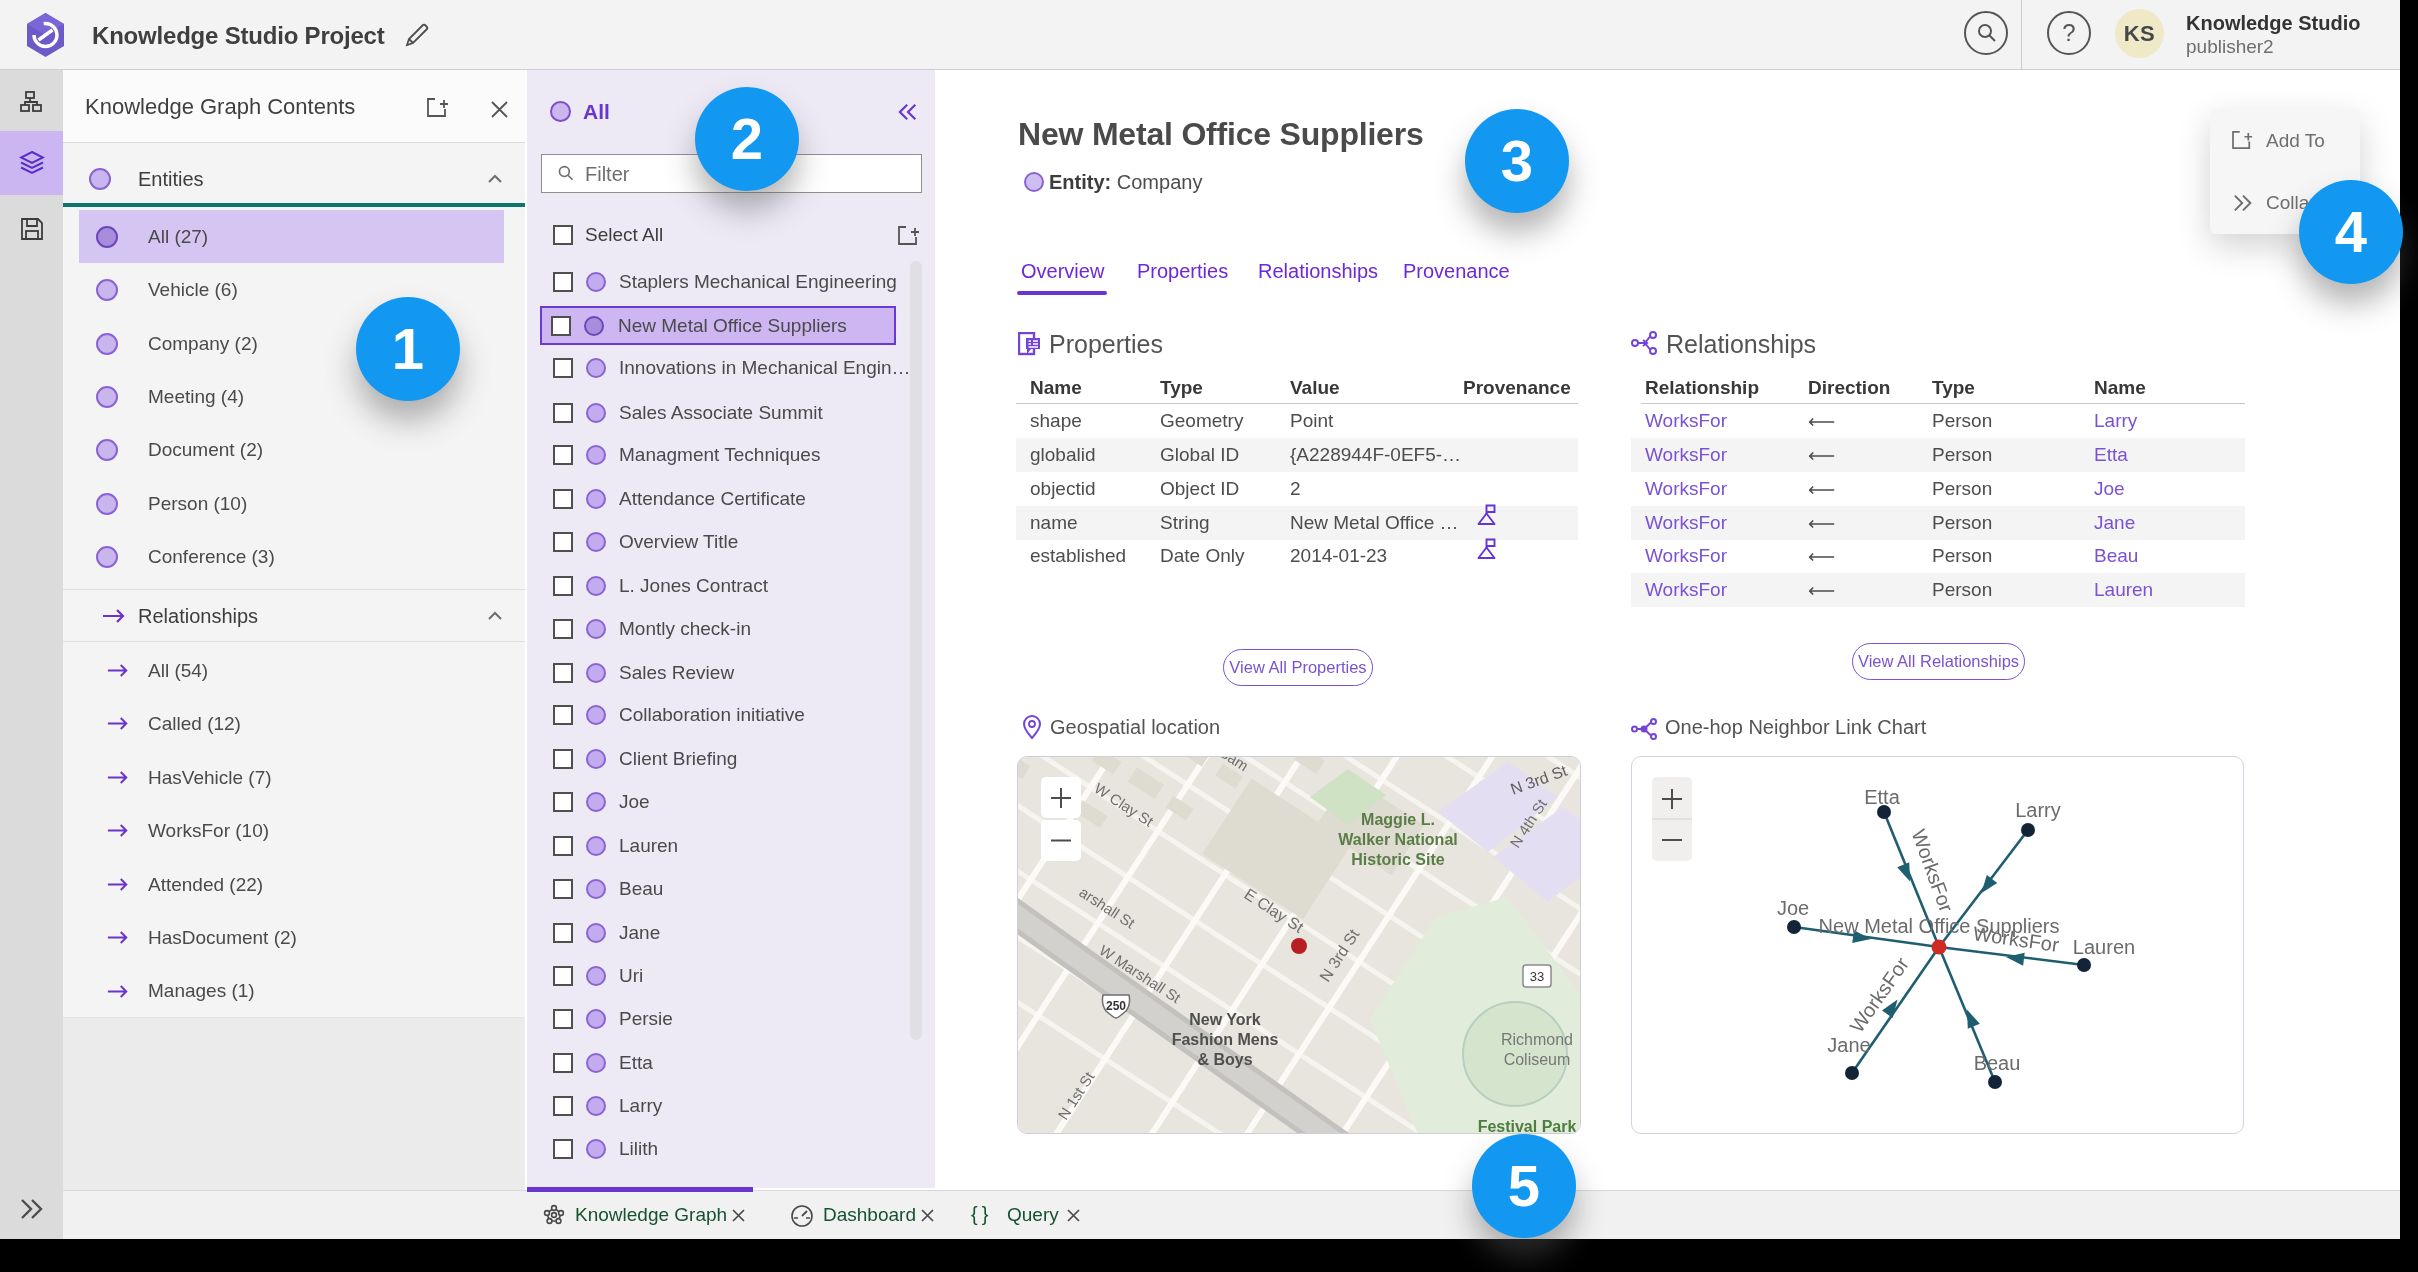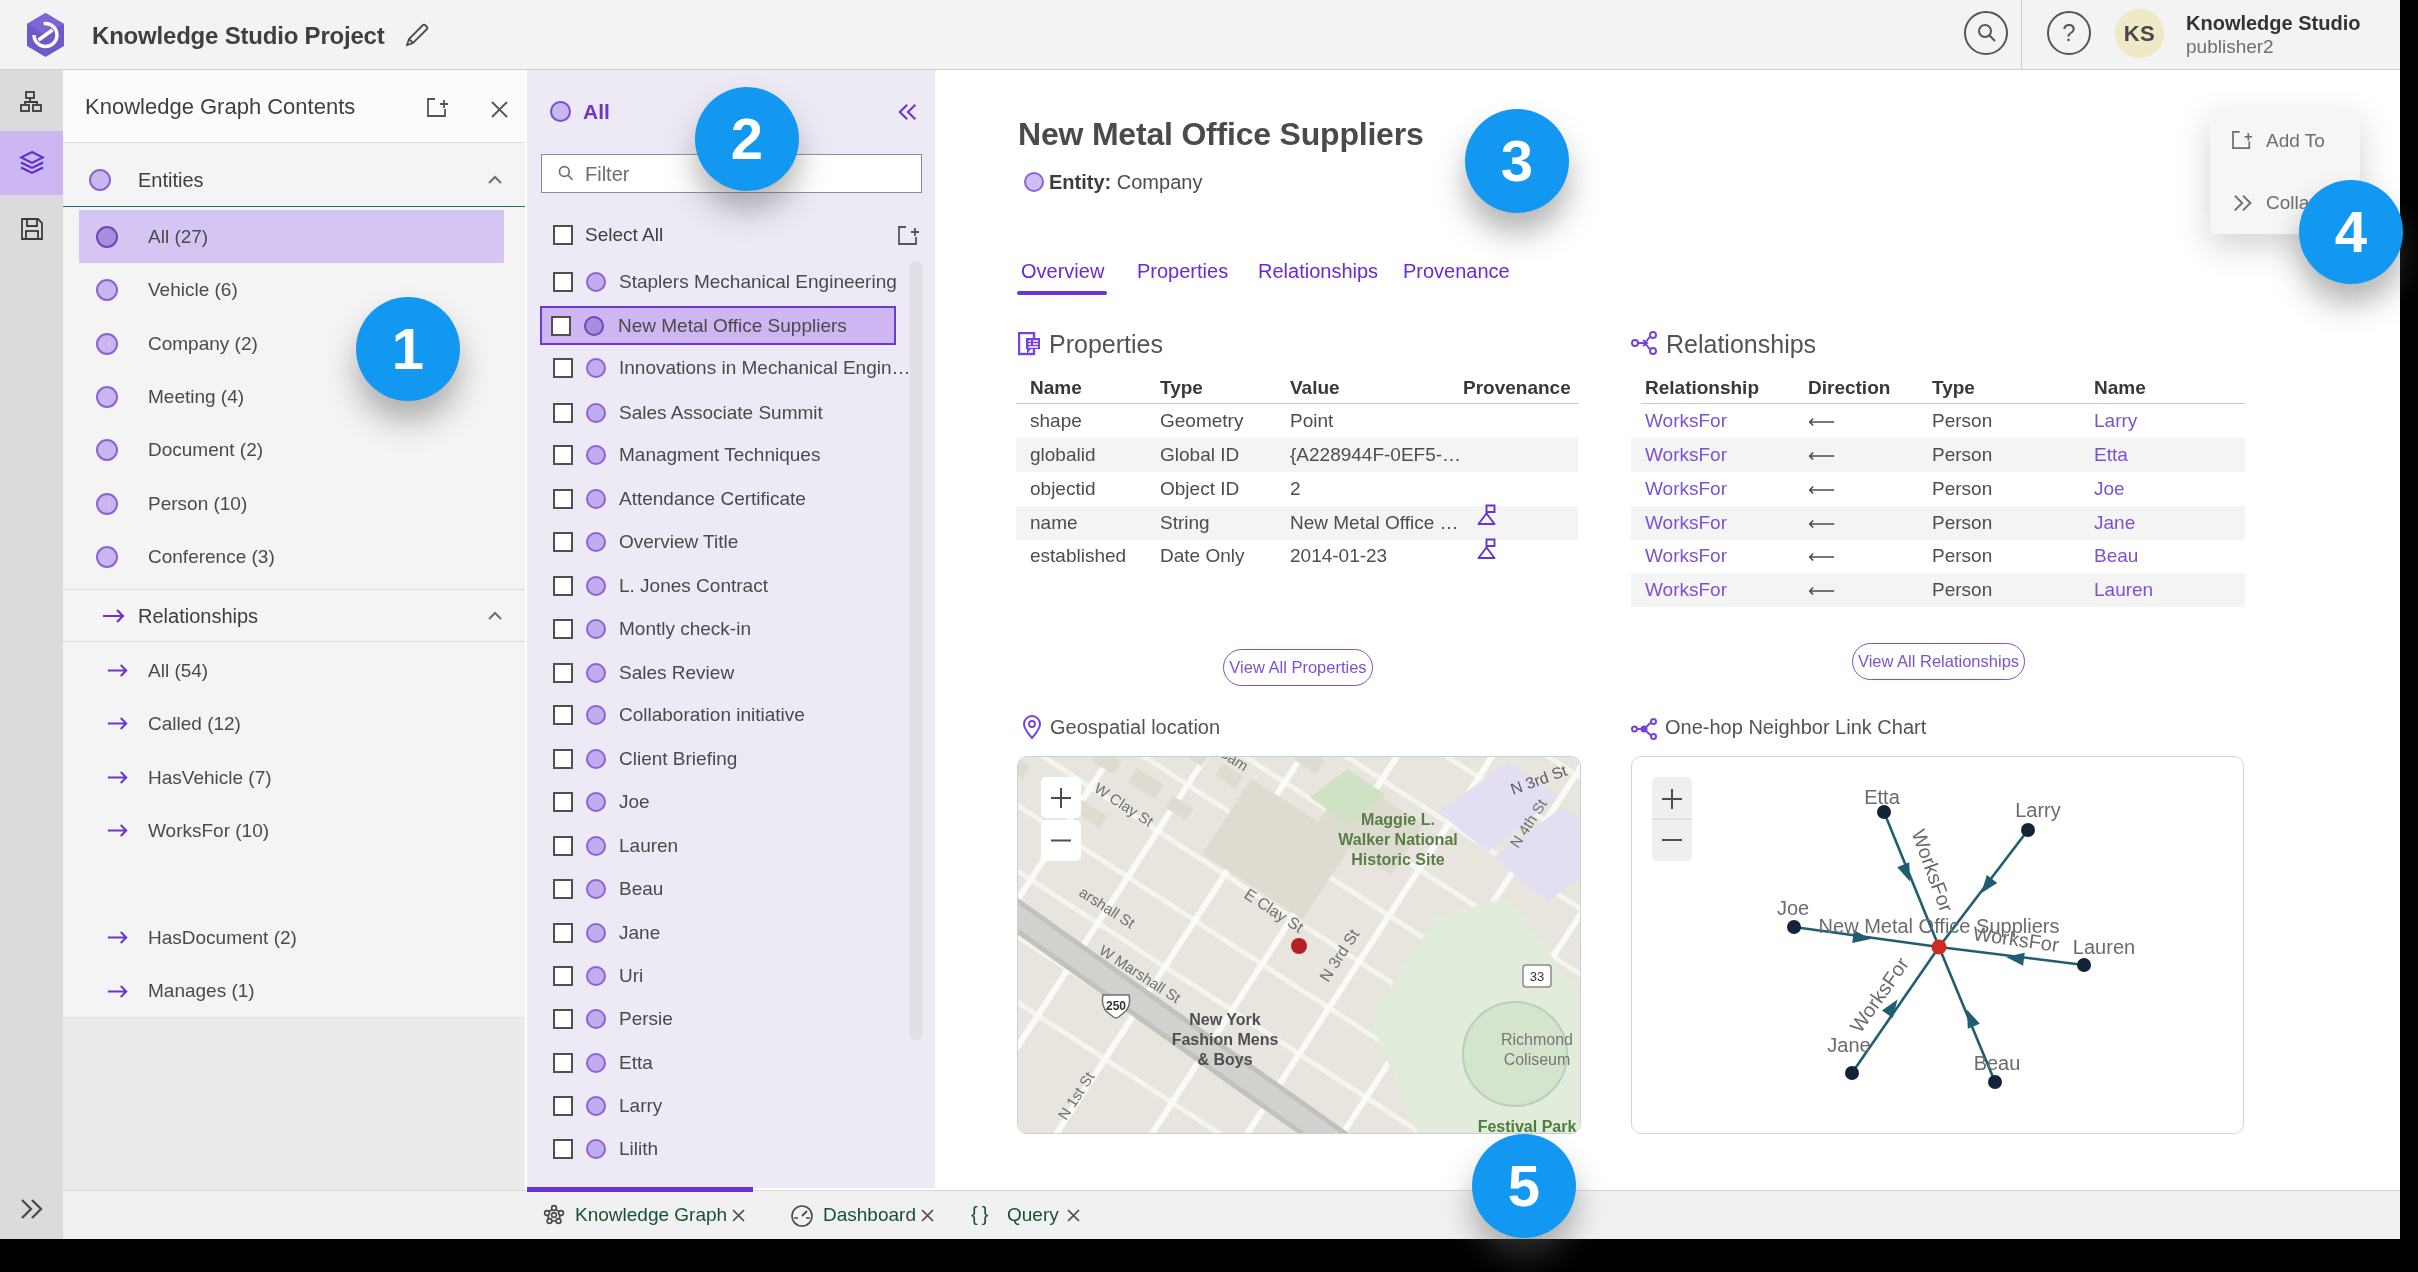--- a/index.html
+++ b/index.html
@@ -141,21 +141,21 @@
     <div class="abs" id="kgc-head"></div>
     <div class="abs" id="kgc-title">Knowledge Graph Contents</div>
     <svg class="abs" style="left:364px;top:28px" width="25" height="23" viewBox="0 0 25 23">
       <path d="M8 1 L1 1 L1 18 L18 18 L18 11" fill="none" stroke="#555" stroke-width="1.8"></path>
       <path d="M13 6 L21 6 M17 2 L17 10" stroke="#555" stroke-width="1.8"></path>
     </svg>
     <svg class="abs" style="left:428px;top:31px" width="17" height="17" viewBox="0 0 17 17">
       <path d="M1 1 L16 16 M16 1 L1 16" stroke="#555" stroke-width="1.8"></path>
     </svg>
 
-    <div class="kgc-row" style="top:84px;border-bottom:1px solid #0f766e;">
+    <div class="kgc-row" style="top:84px;border-bottom:4px solid #0f766e;">
       <span class="kgc-circ" style="left:26px;"></span>
       <span class="sec-label" style="left:75px;">Entities</span>
       <svg class="caret" viewBox="0 0 16 16">
           <path d="M2 11 L8 5 L14 11" fill="none" stroke="#6e6e6e" stroke-width="2"></path>
         </svg>
     </div>
     <div class="kgc-row" style="top:140px;left:16px;width:425px;background:#d5c5f2;">
       <span class="kgc-circ" style="left:17px;background:#a98ddd;border-color:#6b46bb;"></span>
       <span class="kgc-label" style="left:69px;">All (27)</span>
     </div>
@@ -209,20 +209,26 @@
       <svg class="abs" style="left:44px;top:19px" width="22" height="15" viewBox="0 0 24 16">
           <path class="rarrow" d="M1 8 L21 8 M15 2 L21 8 L15 14"></path>
         </svg>
       <span class="kgc-label" style="left:85px;">HasVehicle (7)</span>
     </div>
     <div class="kgc-row" style="top:734px;">
       <svg class="abs" style="left:44px;top:19px" width="22" height="15" viewBox="0 0 24 16">
           <path class="rarrow" d="M1 8 L21 8 M15 2 L21 8 L15 14"></path>
         </svg>
       <span class="kgc-label" style="left:85px;">WorksFor (10)</span>
+    </div>
+    <div class="kgc-row" style="top:788px;">
+      <svg class="abs" style="left:44px;top:19px" width="22" height="15" viewBox="0 0 24 16">
+          <path class="rarrow" d="M1 8 L21 8 M15 2 L21 8 L15 14"></path>
+        </svg>
+      <span class="kgc-label" style="left:85px;">Attended (22)</span>
     </div>
     <div class="kgc-row" style="top:841px;">
       <svg class="abs" style="left:44px;top:19px" width="22" height="15" viewBox="0 0 24 16">
           <path class="rarrow" d="M1 8 L21 8 M15 2 L21 8 L15 14"></path>
         </svg>
       <span class="kgc-label" style="left:85px;">HasDocument (2)</span>
     </div>
     <div class="kgc-row" style="top:895px;border-bottom:1px solid #e4e4e4;">
       <svg class="abs" style="left:44px;top:19px" width="22" height="15" viewBox="0 0 24 16">
           <path class="rarrow" d="M1 8 L21 8 M15 2 L21 8 L15 14"></path>

